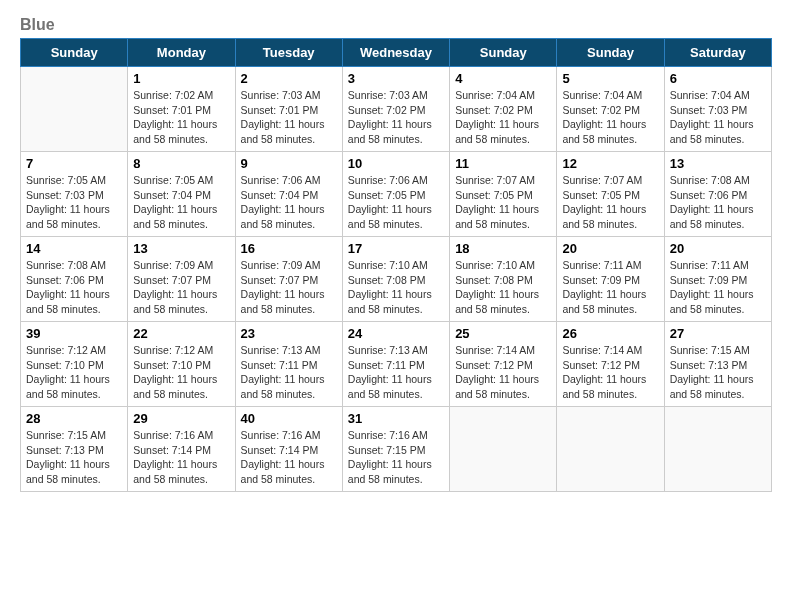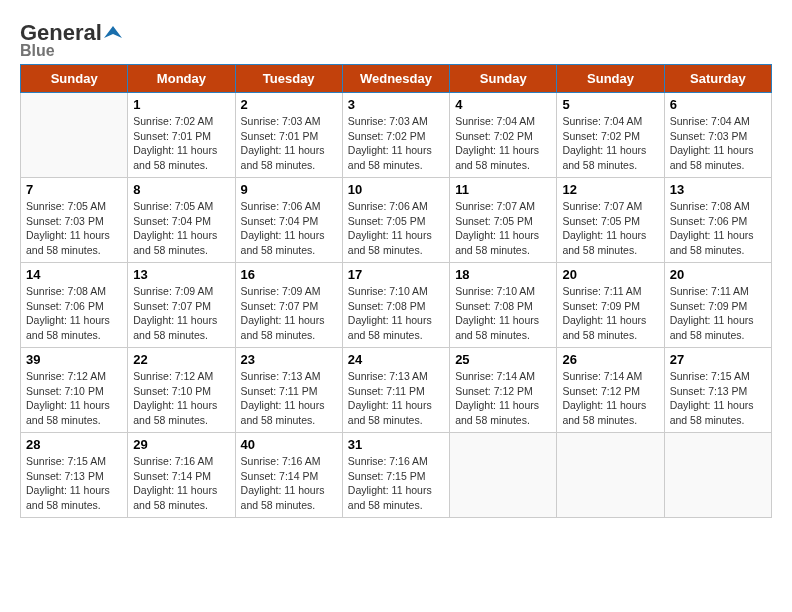--- a/index.html
+++ b/index.html
@@ -34,21 +34,21 @@
     .location-title {
       font-size: 16px;
       color: #333;
     }
     .calendar {
       width: 100%;
       border-collapse: collapse;
       font-size: 11px;
     }
     .calendar th {
-      background: #c2410c;
+      background: #0c4a6e;
       color: #fff;
       text-align: center;
       padding: 6px 4px;
       font-size: 13px;
       font-weight: bold;
       border: 1px solid #2a7fc0;
     }
     .calendar td {
       border: 1px solid #ccc;
       vertical-align: top;
@@ -70,26 +70,20 @@
     }
     .empty-cell {
       background: #f9f9f9;
     }
   </style>
 </head>
 <body>
 
 <div class="header">
   <div class="logo">
-    <div style="display:flex;align-items:center;">
-      <span class="logo-general" style="font-size:22px;font-weight:bold;color:#333;">General</span>
-      <svg width="18" height="18" viewBox="0 0 18 18" style="margin-left:2px;">
-        <polygon points="9,2 18,14 9,10 0,14" fill="#1a6fad"></polygon>
-      </svg>
-    </div>
     <span class="logo-blue" style="font-size:16px;font-weight:bold;color:#737373;margin-top:-4px;">Blue</span>
   </div>
   <div class="title-area">
     <div class="month-title"></div>
     <div class="location-title"></div>
   </div>
 </div>
 
 <table class="calendar">
   <thead>

